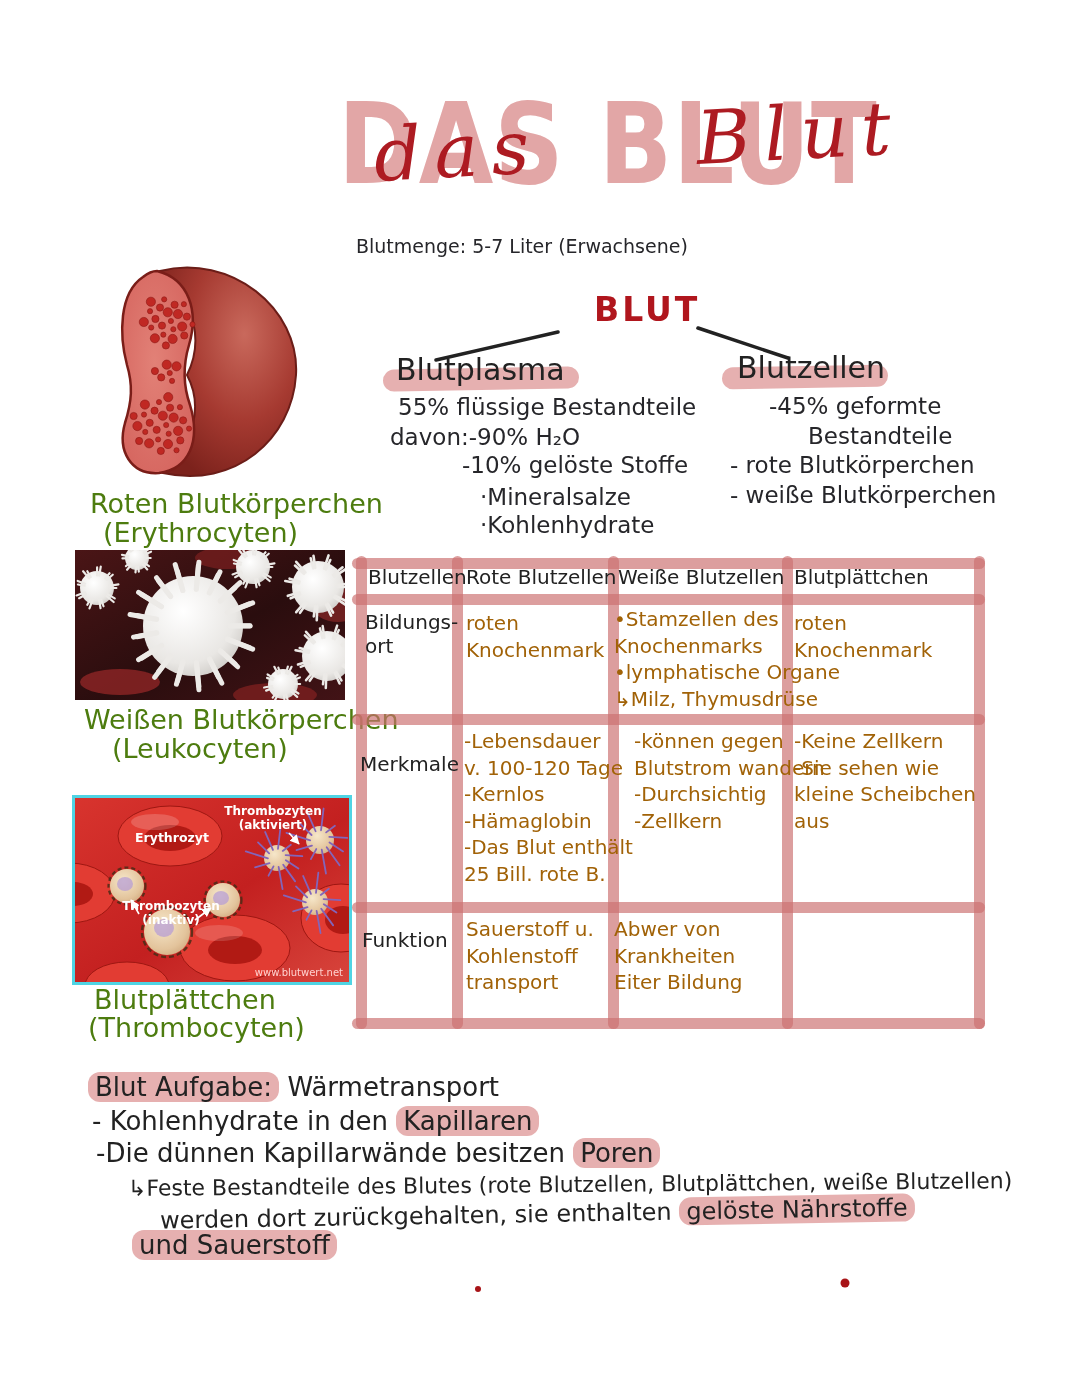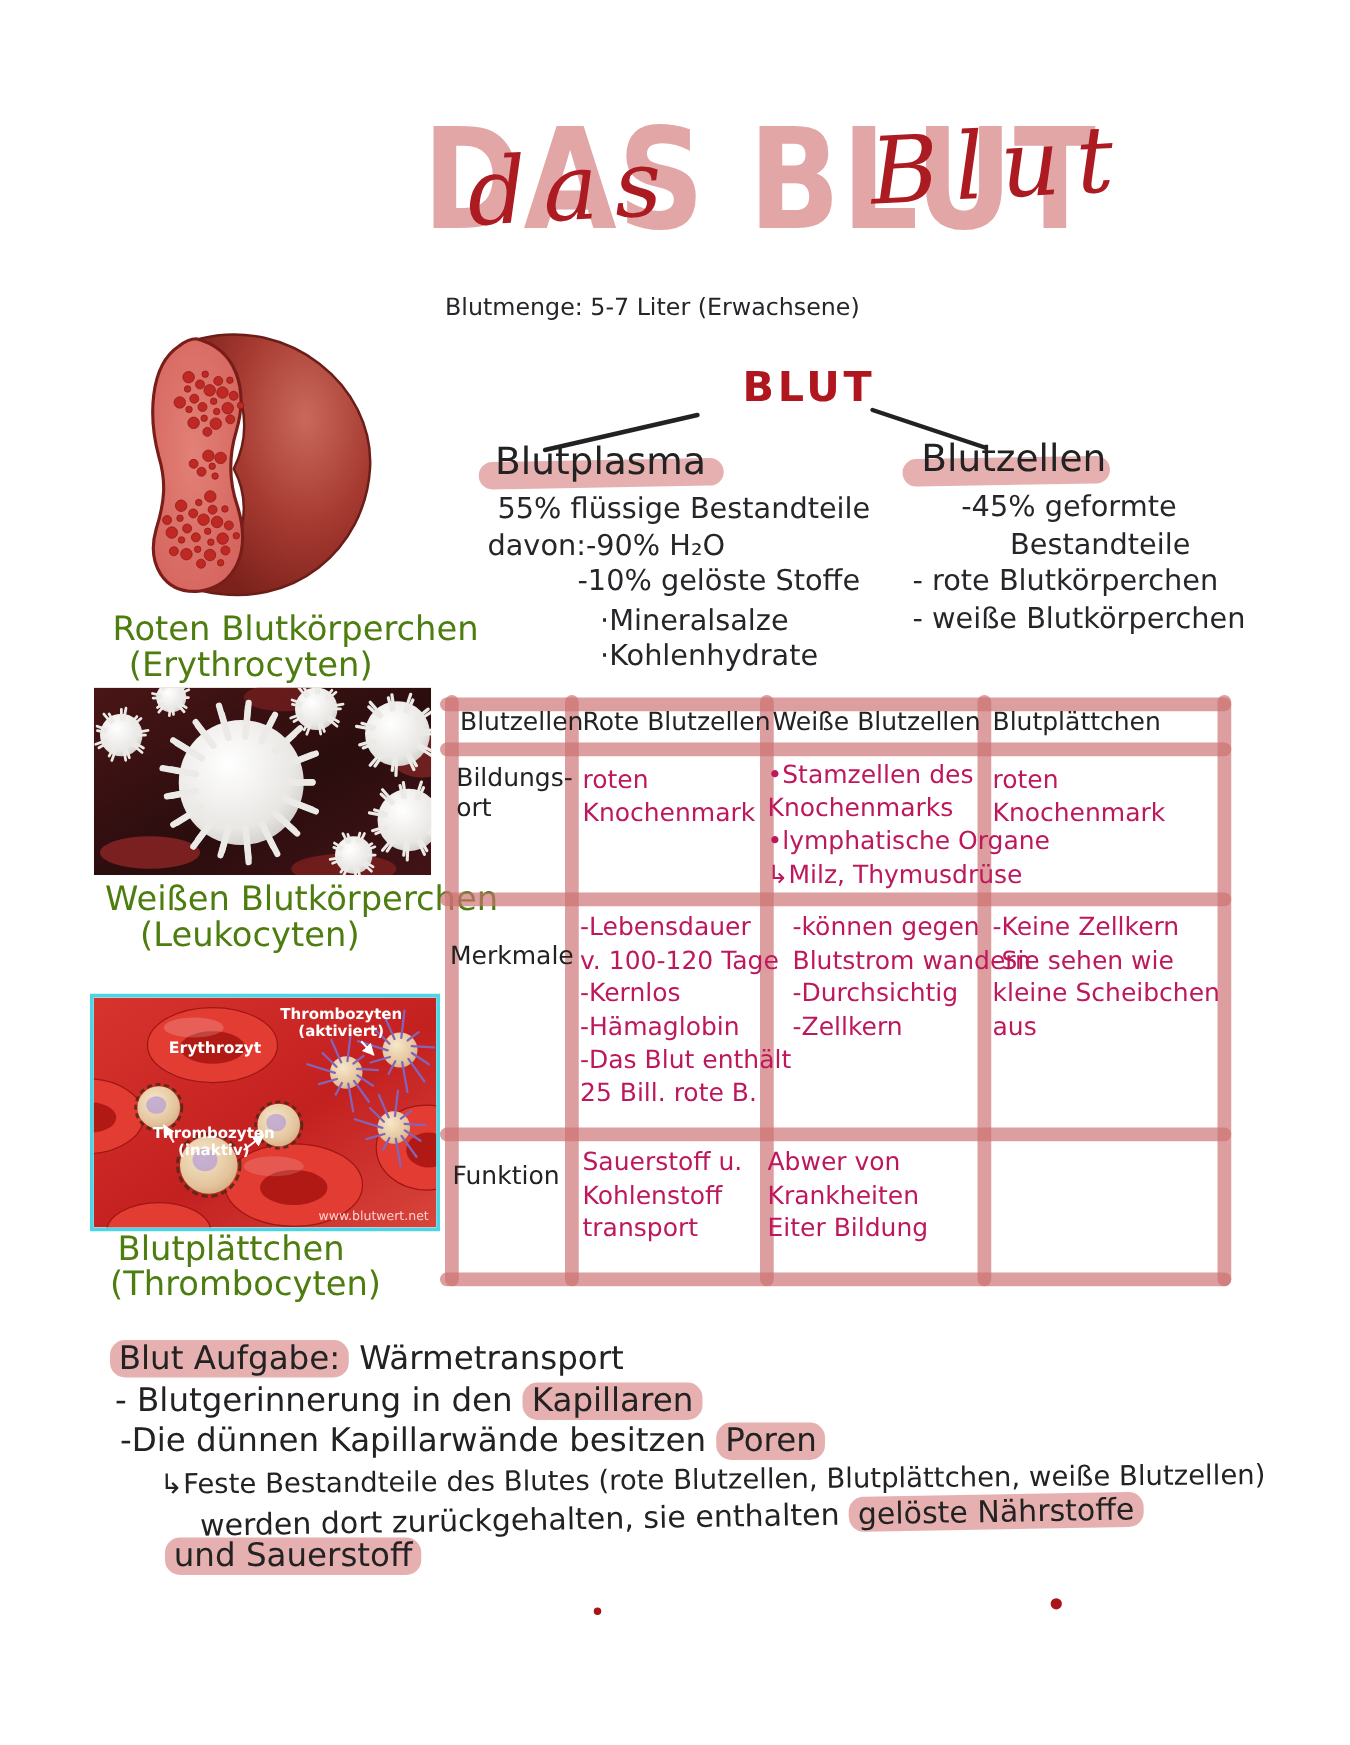--- a/index.html
+++ b/index.html
@@ -21,21 +21,21 @@
   
   .fig{overflow:hidden;}
   .fig-caption{color:#4d7c0f;font-size:27px;line-height:1.05;}
   .fig3-border{border:3px solid #4fd4e4;}
   
   .tbl{left:352px;top:556px;width:640px;height:478px;}
   .gl{position:absolute;background:rgba(203,112,112,.68);border-radius:6px;}
   .glh{height:11px;width:633px;left:0;}
   .glv{width:11px;height:473px;top:0;}
   .th{position:absolute;font-size:20px;color:#222;}
-  .cell{position:absolute;font-size:20px;line-height:1.33;color:#be185d;white-space:pre-line;}
+  .cell{position:absolute;font-size:20px;line-height:1.33;color:#a16207;white-space:pre-line;}
   .rowlab{position:absolute;font-size:20px;color:#222;white-space:pre-line;line-height:1.2;}
   
   .note{font-size:26px;color:#222;}
   .hl{background:rgba(215,128,128,.62);border-radius:12px;padding:0 7px;}
   svg text{font-family:"DejaVu Sans",sans-serif;}
   .connectors{left:0;top:0;pointer-events:none;}
 </style>
 </head>
 <body>
 
@@ -479,21 +479,21 @@
 transport</div>
   <div class="cell" style="left:262px;top:360px;">Abwer von
 Krankheiten
 Eiter Bildung</div>
 </div>
 
 <div class="abs note" style="left:88px;top:1072px;">
   <span class="hl">Blut Aufgabe:</span><span> Wärmetransport</span>
 </div>
 <div class="abs note" style="left:92px;top:1106px;">
-  <span>- Blutgerinnerung in den </span><span class="hl">Kapillaren</span>
+  <span>- Kohlenhydrate in den </span><span class="hl">Kapillaren</span>
 </div>
 <div class="abs note" style="left:96px;top:1138px;">
   <span>-Die dünnen Kapillarwände besitzen </span><span class="hl">Poren</span>
 </div>
 <div class="abs note" style="left:128px;top:1172px;font-size:22px;transform:rotate(-.5deg);">↳Feste Bestandteile des Blutes (rote Blutzellen, Blutplättchen, weiße Blutzellen)</div>
 <div class="abs note" style="left:160px;top:1200px;font-size:24px;transform:rotate(-1deg);">
   <span>werden dort zurückgehalten, sie enthalten </span><span class="hl">gelöste Nährstoffe</span>
 </div>
 <div class="abs note" style="left:132px;top:1230px;">
   <span class="hl">und Sauerstoff</span>

